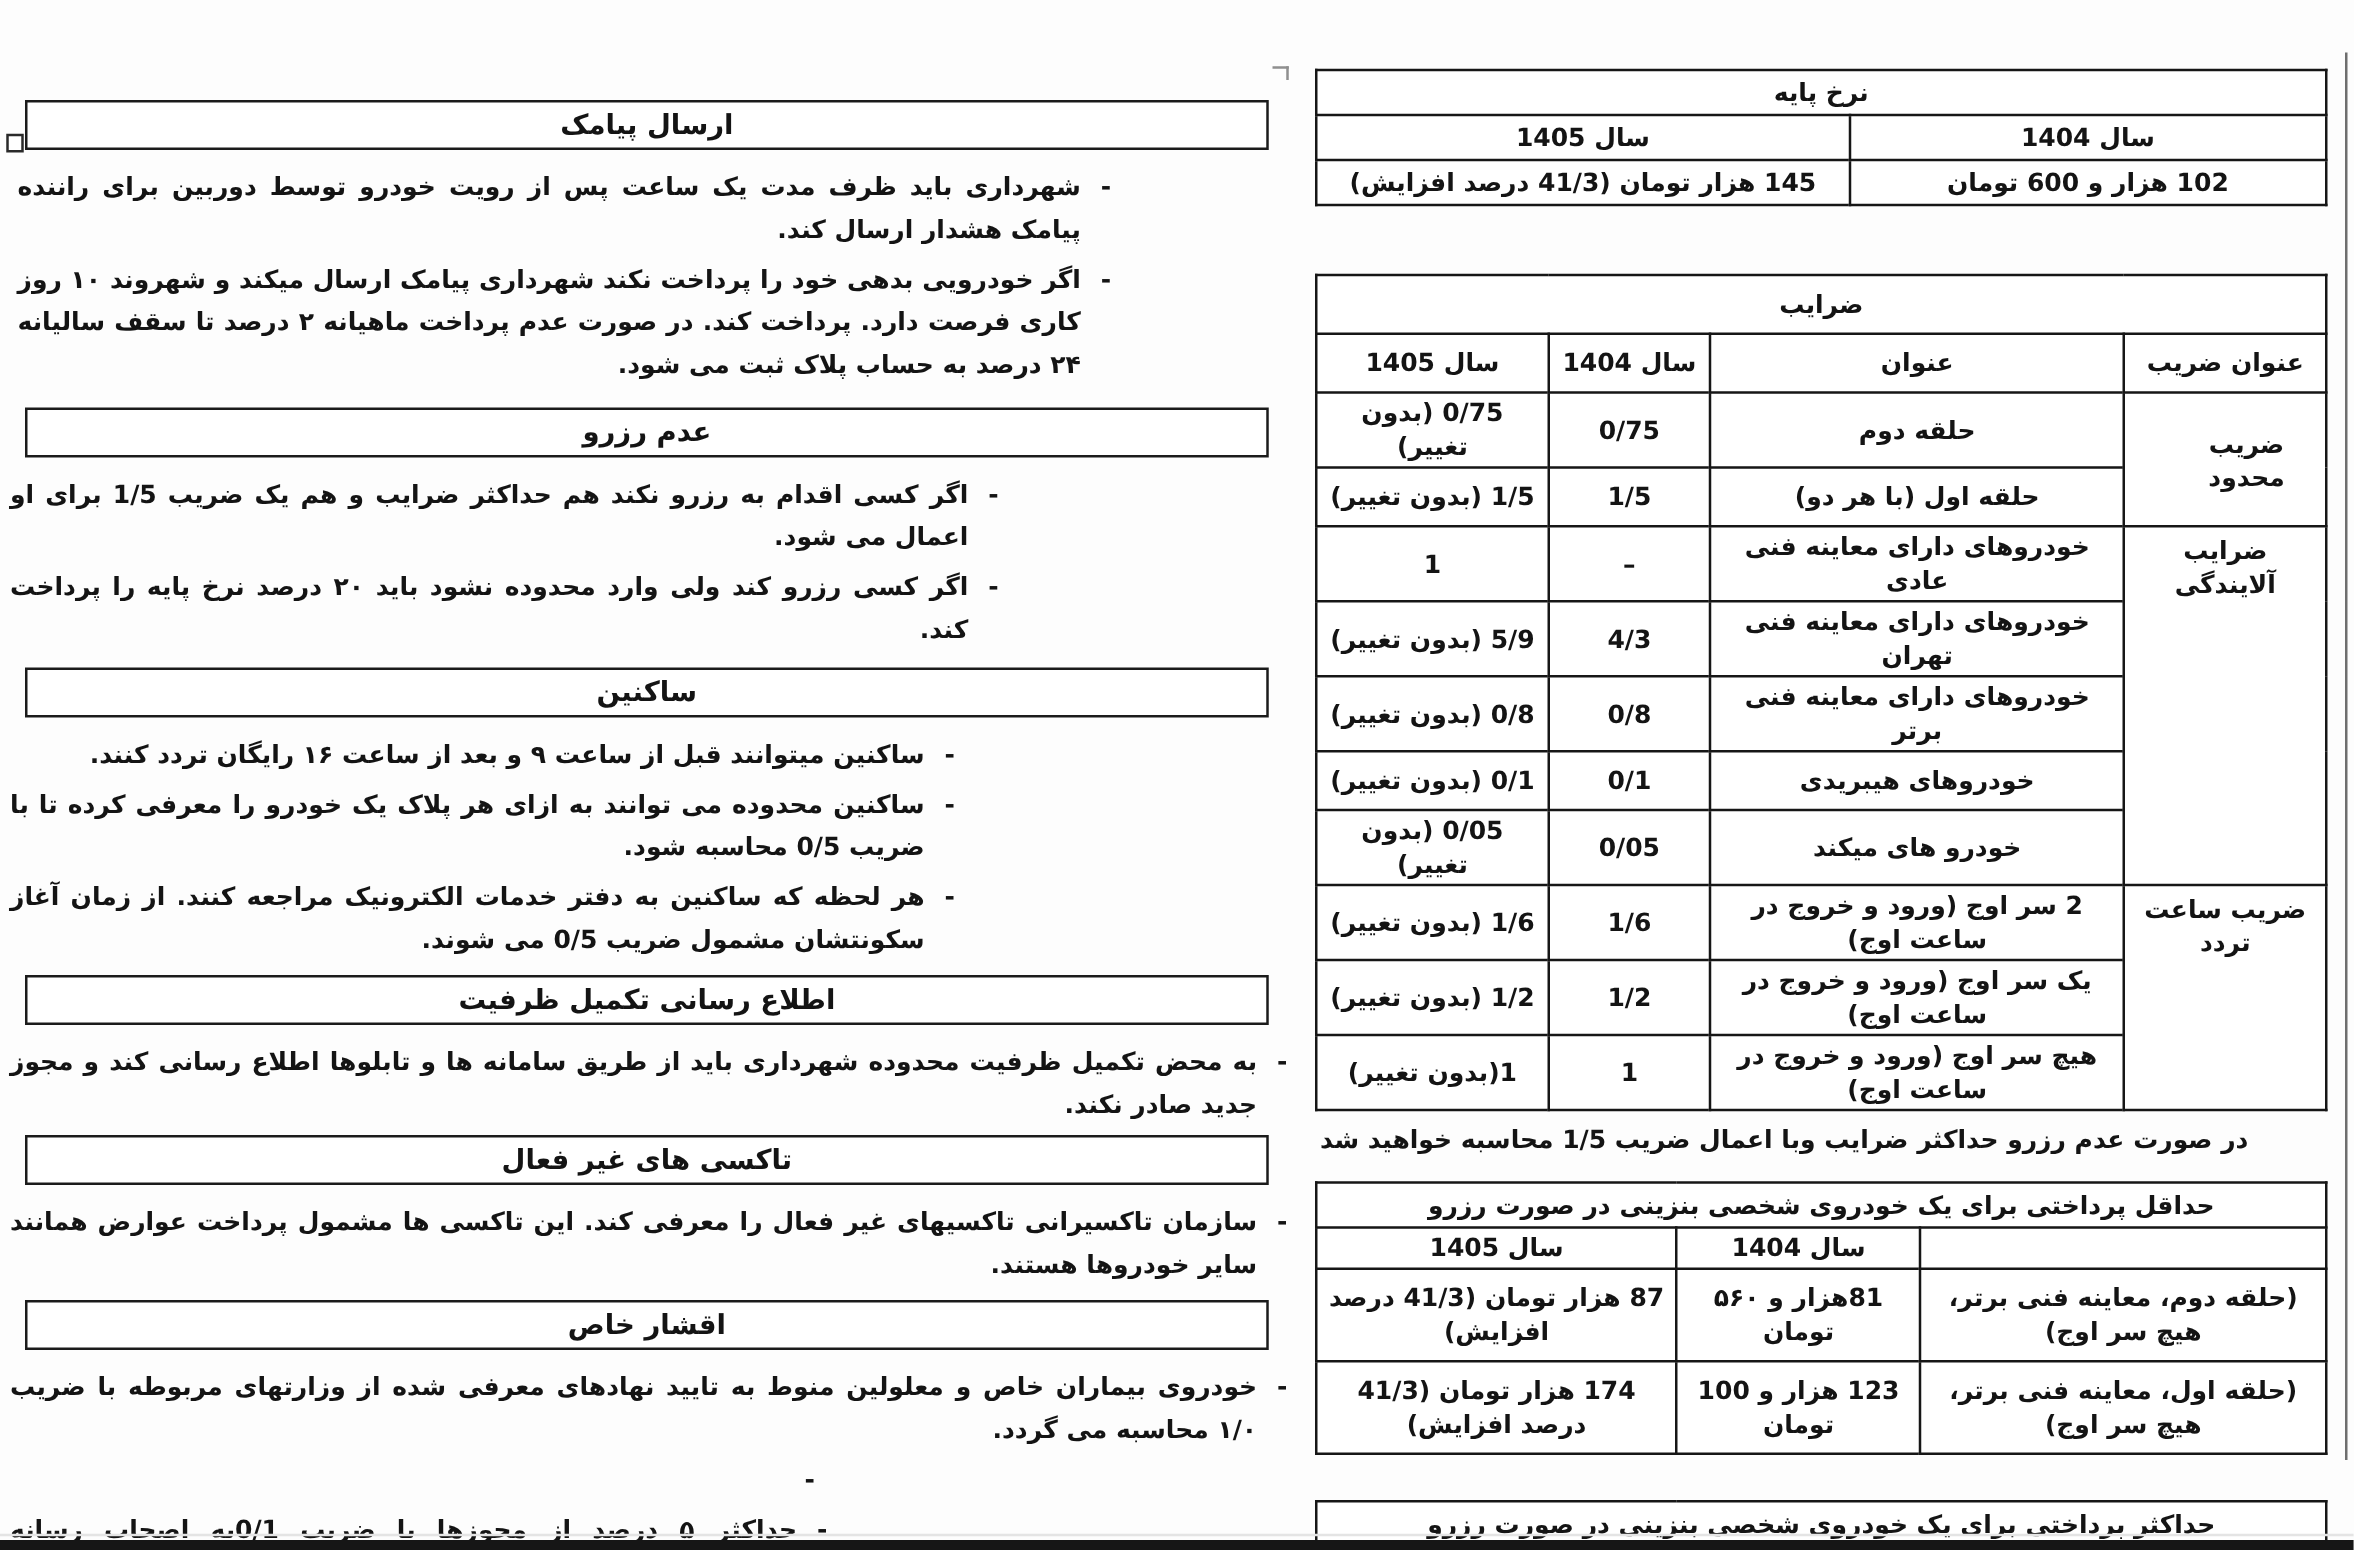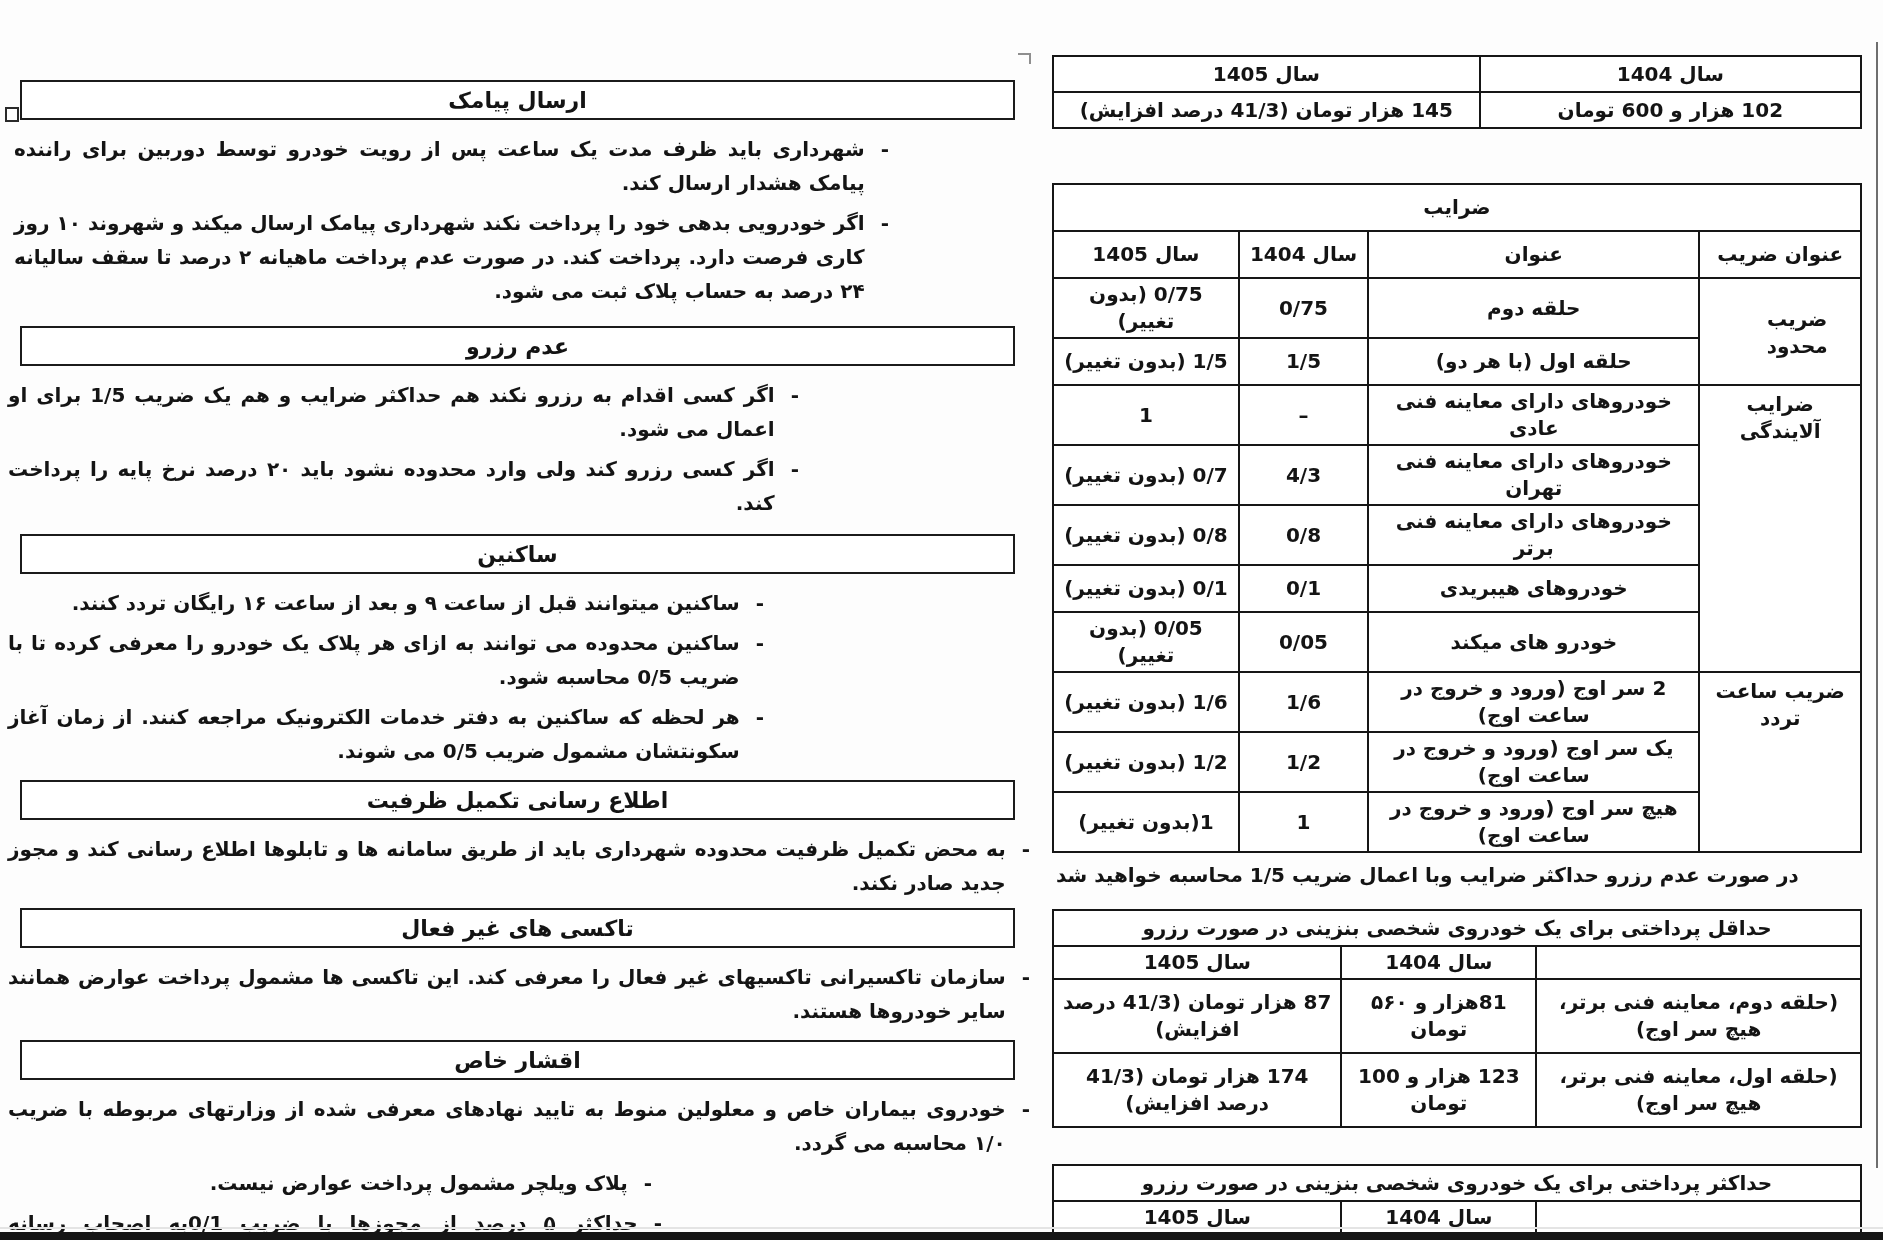--- a/index.html
+++ b/index.html
@@ -148,38 +148,40 @@
     <div class="sec-header h5">
       <span>اقشار خاص</span>
     </div>
     <div class="s5">
       <div class="bullet mt-first b0">
         <span class="dash">-</span>
         <div class="txt">خودروی بیماران خاص و معلولین منوط به تایید نهادهای معرفی شده از وزارتهای مربوطه با ضریب ۱/۰ محاسبه می گردد.</div>
       </div>
       <div class="bullet mt b1">
         <span class="dash">-</span>
-        <div class="txt">پلاک ویلچر مشمول پرداخت عوارض نیست.</div>
       </div>
       <div class="bullet mt b2">
         <span class="dash">-</span>
         <div class="txt">حداکثر ۵ درصد از مجوزها با ضریب 0/1به اصحاب رسانه اختصاص می یابد.</div>
       </div>
 
     </div>
   </div>
 
   <div class="right-col">
 
     <table class="doc t1" dir="rtl">
       <colgroup>
           <col style="width:47.2%">
           <col style="width:52.8%">
         </colgroup>
       <tbody>
+          <tr class="t-title">
+        <td colspan="2">نرخ پایه</td>
+      </tr>
       <tr>
         <td>سال 1404</td>
         <td>سال 1405</td>
       </tr>
       <tr>
         <td>102 هزار و 600 تومان</td>
         <td>145 هزار تومان (41/3 درصد افزایش)</td>
       </tr>
     </tbody>
       </table>
@@ -214,21 +216,21 @@
       </tr>
       <tr>
         <td class="grp" rowspan="5">ضرایب آلایندگی</td>
         <td>خودروهای دارای معاینه فنی عادی</td>
         <td>–</td>
         <td>1</td>
       </tr>
       <tr>
         <td>خودروهای دارای معاینه فنی تهران</td>
         <td>4/3</td>
-        <td>0/7 (بدون تغییر)</td>
+        <td>5/9 (بدون تغییر)</td>
       </tr>
       <tr>
         <td>خودروهای دارای معاینه فنی برتر</td>
         <td>0/8</td>
         <td>0/8 (بدون تغییر)</td>
       </tr>
       <tr>
         <td>خودروهای هیبریدی</td>
         <td>0/1</td>
         <td>0/1 (بدون تغییر)</td>

